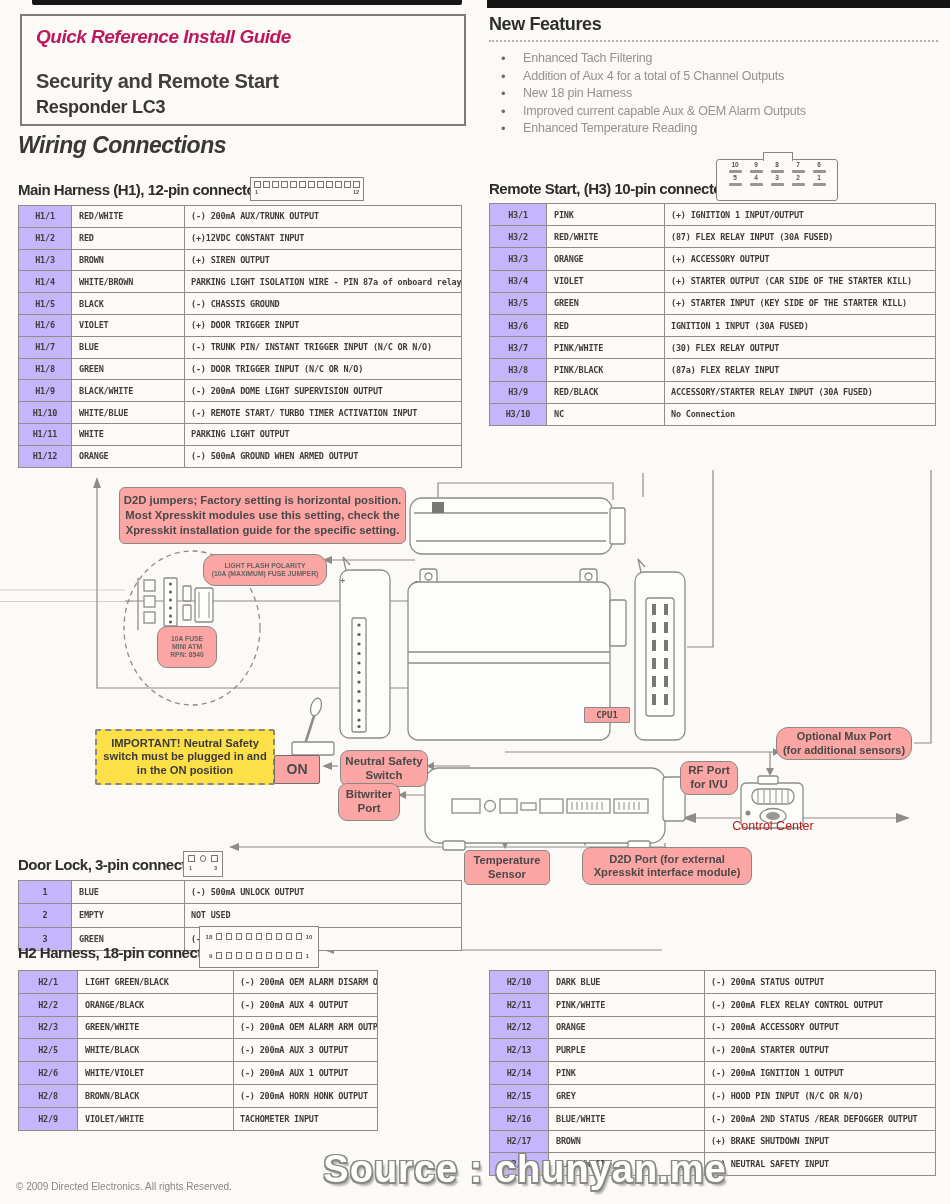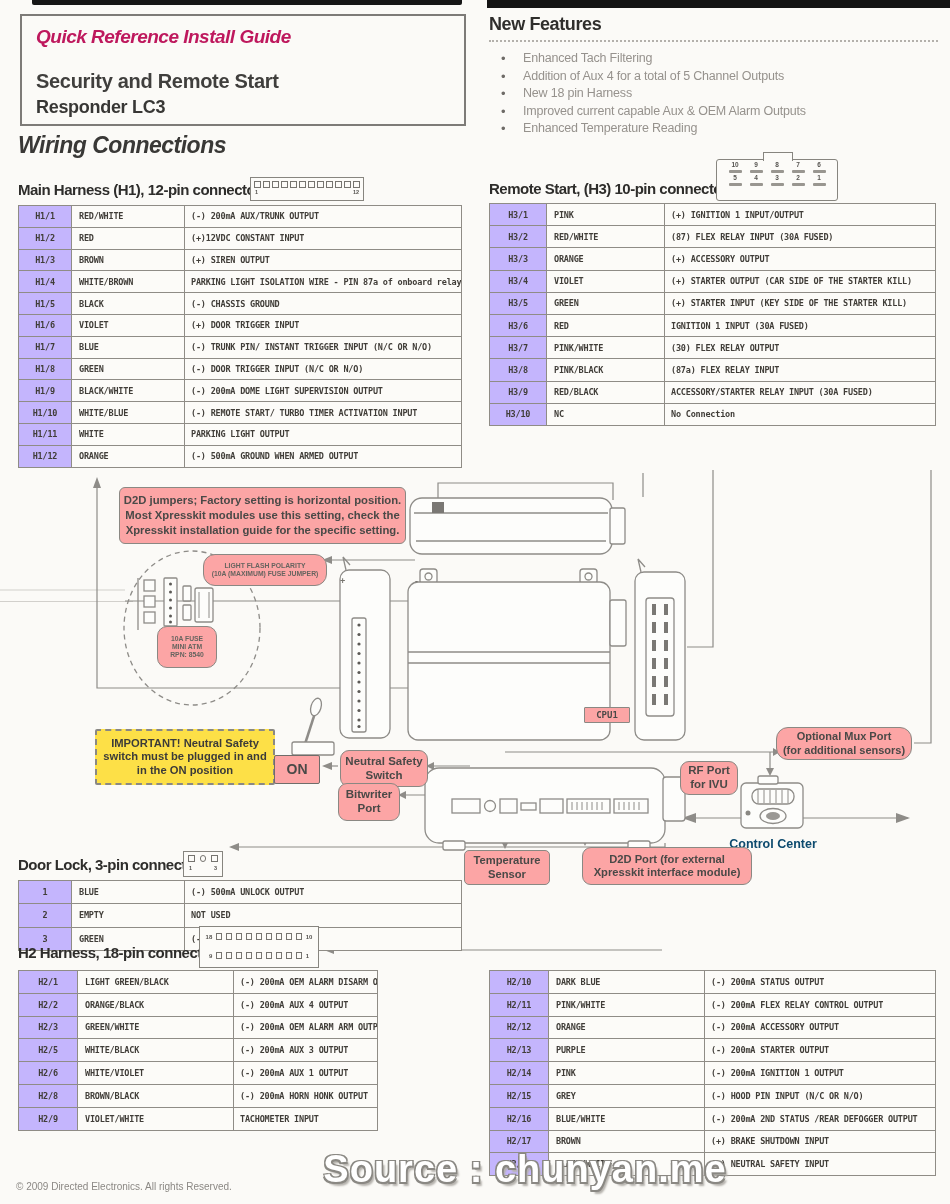--- a/index.html
+++ b/index.html
@@ -70,21 +70,21 @@
   .co-fuse{left:157px;top:626px;width:60px;height:42px;border-radius:10px;font-size:6.8px;color:#66645f;}
   .co-important{left:95px;top:729px;width:180px;height:56px;border:2px dashed #8a8883;border-radius:2px;font-size:11.2px;color:#3c3b39;display:flex;align-items:center;justify-content:center;padding:2px 6px;white-space:normal;background:#fde047;}
   .co-on{left:274px;top:755px;width:46px;height:29px;border-radius:2px;border:1.6px solid #6f6d6a;font-size:14px;}
   .co-ns{left:340px;top:750px;width:88px;height:37px;font-size:11.5px;}
   .co-bw{left:338px;top:783px;width:62px;height:38px;font-size:11.5px;}
   .co-rf{left:680px;top:761px;width:58px;height:34px;font-size:11.5px;}
   .co-mux{left:776px;top:727px;width:136px;height:33px;border-radius:12px;font-size:11px;}
   .co-temp{left:464px;top:850px;width:86px;height:35px;border-radius:5px;font-size:11.2px;}
   .co-d2dport{left:582px;top:847px;width:170px;height:38px;border-radius:9px;font-size:11.2px;}
   .co-cpu{left:584px;top:707px;width:46px;height:16px;border:1px solid #8a8883;border-radius:1px;font-family:"DejaVu Sans Mono",monospace;font-size:9px;}
-  .cc-label{left:703px;top:837px;width:140px;font-size:12.5px;font-weight:700;color:#0c4a6e;text-align:center;}
+  .cc-label{left:703px;top:819px;width:140px;font-size:12.5px;font-weight:400;color:#b91c1c;text-align:center;}
   .pm{position:absolute;font-size:9px;font-weight:700;color:#77756f;}
 
   .copyright{left:16px;top:1181px;font-size:10px;color:#8b8884;}
   .watermark{left:100px;top:1148px;right:0;text-align:center;font-size:38px;font-weight:700;letter-spacing:1px;color:#ffffff;
     text-shadow:-1.5px -1.5px 0 #8a8883,1.5px -1.5px 0 #8a8883,-1.5px 1.5px 0 #8a8883,1.5px 1.5px 0 #8a8883,3px 4px 2px #b5b2ad;}
 </style>
 </head>
 <body>
 
 <div class="page">

